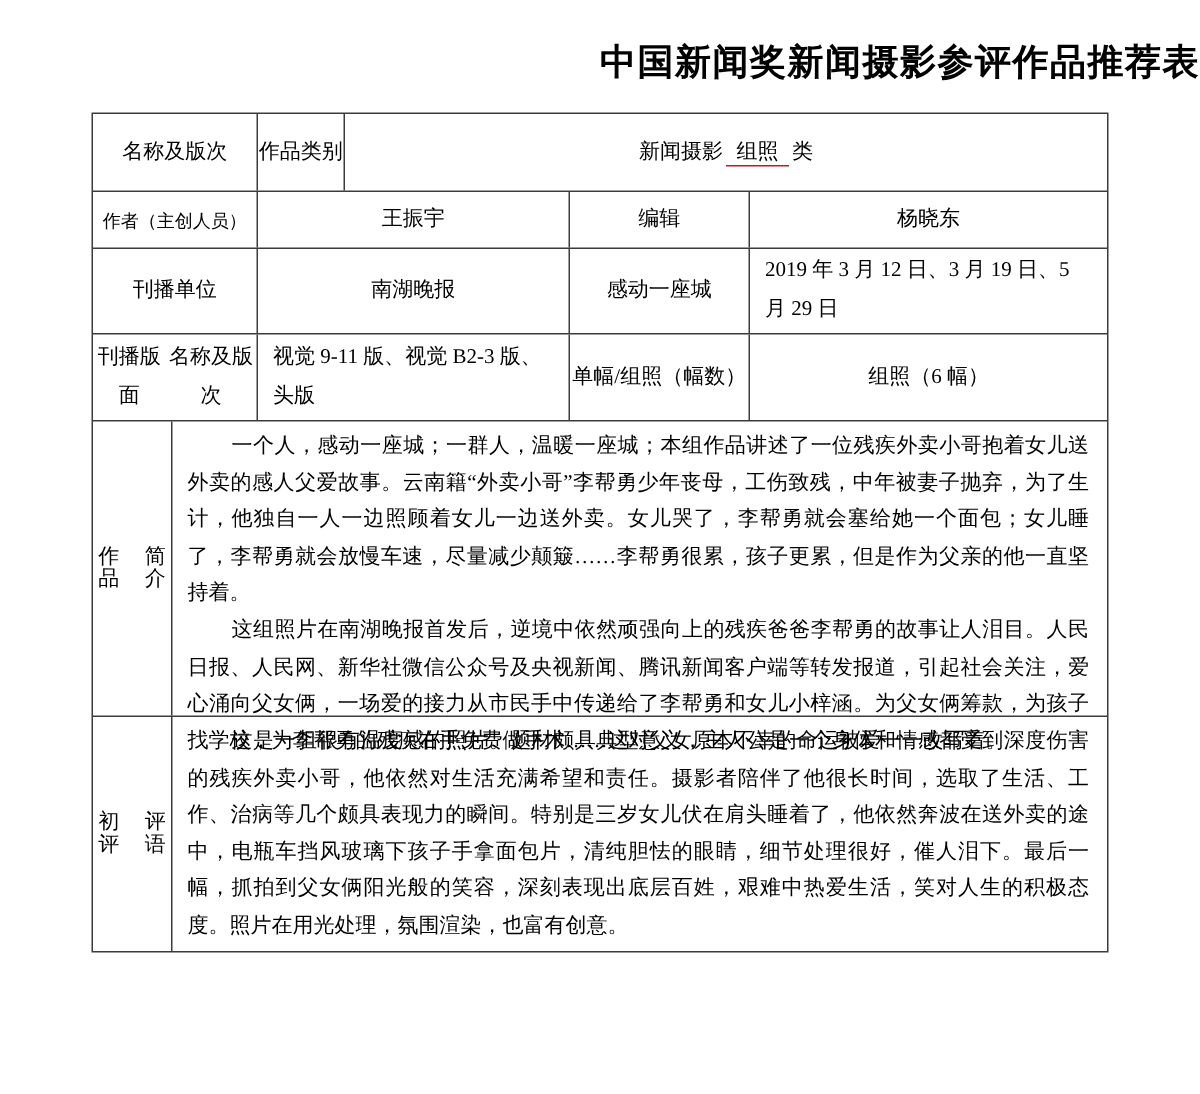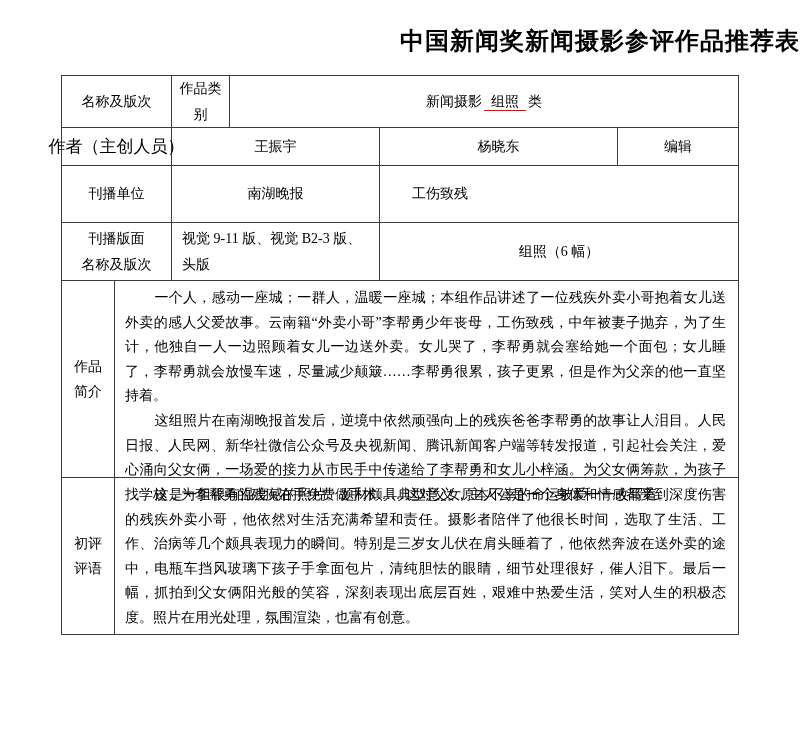--- a/index.html
+++ b/index.html
@@ -47,47 +47,48 @@
   .cell:last-child { border-right: none; }
   .cell.flex1 { flex: 1; }
   .cell.left {
     justify-content: flex-start;
     text-align: left;
     padding: 2px 8px 2px 10px;
     flex-wrap: wrap;
     align-content: center;
   }
   .cell.two-line {
-    flex-direction: column;
+    flex-direction: row;
     line-height: 26px;
   }
   .nowrap-tight {
     white-space: nowrap;
-    font-size: 17px;
+    font-size: 12px;
   }
   
   .r-a { height: 52px; }
   .r-b { height: 38px; }
   .r-c { height: 57px; }
   .r-d { height: 58px; }
   .r-e { height: 197px; }
   .r-f { height: 57px; }
   .r-g { height: 156px; }
   
   .w-label1 { width: 110px; }
   .w-titleval { width: 328px; }
   .w-cat { width: 58px; }
   .w-val2a { width: 208px; }
   .w-lab2 { width: 120px; }
   
   .w-sec { width: 53px; }
   .section-label {
-    flex-direction: column;
+    flex-direction: row;
     gap: 10px;
     line-height: 15px;
+    justify-content: space-between;
   }
   .para-cell {
     display: block;
     text-align: justify;
     padding: 5px 12px 0 10px;
     line-height: 24.6px;
   }
   .para-cell p {
     margin: 0;
     text-indent: 2.1em;
@@ -120,36 +121,41 @@
       <span class="underline-fill">组照</span>
       <span>类</span>
     </div>
   </div>
 
   <div class="trow r-b">
     <div class="cell w-label1">
       <span class="nowrap-tight">作者（主创人员）</span>
     </div>
     <div class="cell w-val2a">王振宇</div>
+    <div class="cell w-lab2">编辑</div>
     <div class="cell flex1">杨晓东</div>
-    <div class="cell w-lab2">编辑</div>
   </div>
 
   <div class="trow r-c">
     <div class="cell w-label1">刊播单位</div>
     <div class="cell w-val2a">南湖晚报</div>
-    <div class="cell w-lab2">工伤致残</div>
+    <div class="cell w-lab2">感动一座城</div>
+    <div class="cell flex1 left">2019 年 3 月 12 日、3 月 19 日、5 月 29 日</div>
   </div>
 
   <div class="trow r-d">
     <div class="cell w-label1 two-line">
       <span>刊播版面</span>
       <span>名称及版次</span>
     </div>
     <div class="cell w-val2a left">视觉 9-11 版、视觉 B2-3 版、头版</div>
+    <div class="cell w-lab2 two-line">
+      <span>单幅/组照</span>
+      <span>（幅数）</span>
+    </div>
     <div class="cell flex1">组照（6 幅）</div>
   </div>
 
   <div class="trow r-e">
     <div class="cell w-sec section-label">
       <span>作品</span>
       <span>简介</span>
     </div>
     <div class="cell flex1 para-cell">
       <p>一个人，感动一座城；一群人，温暖一座城；本组作品讲述了一位残疾外卖小哥抱着女儿送外卖的感人父爱故事。云南籍“外卖小哥”李帮勇少年丧母，工伤致残，中年被妻子抛弃，为了生计，他独自一人一边照顾着女儿一边送外卖。女儿哭了，李帮勇就会塞给她一个面包；女儿睡了，李帮勇就会放慢车速，尽量减少颠簸……李帮勇很累，孩子更累，但是作为父亲的他一直坚持着。</p>

